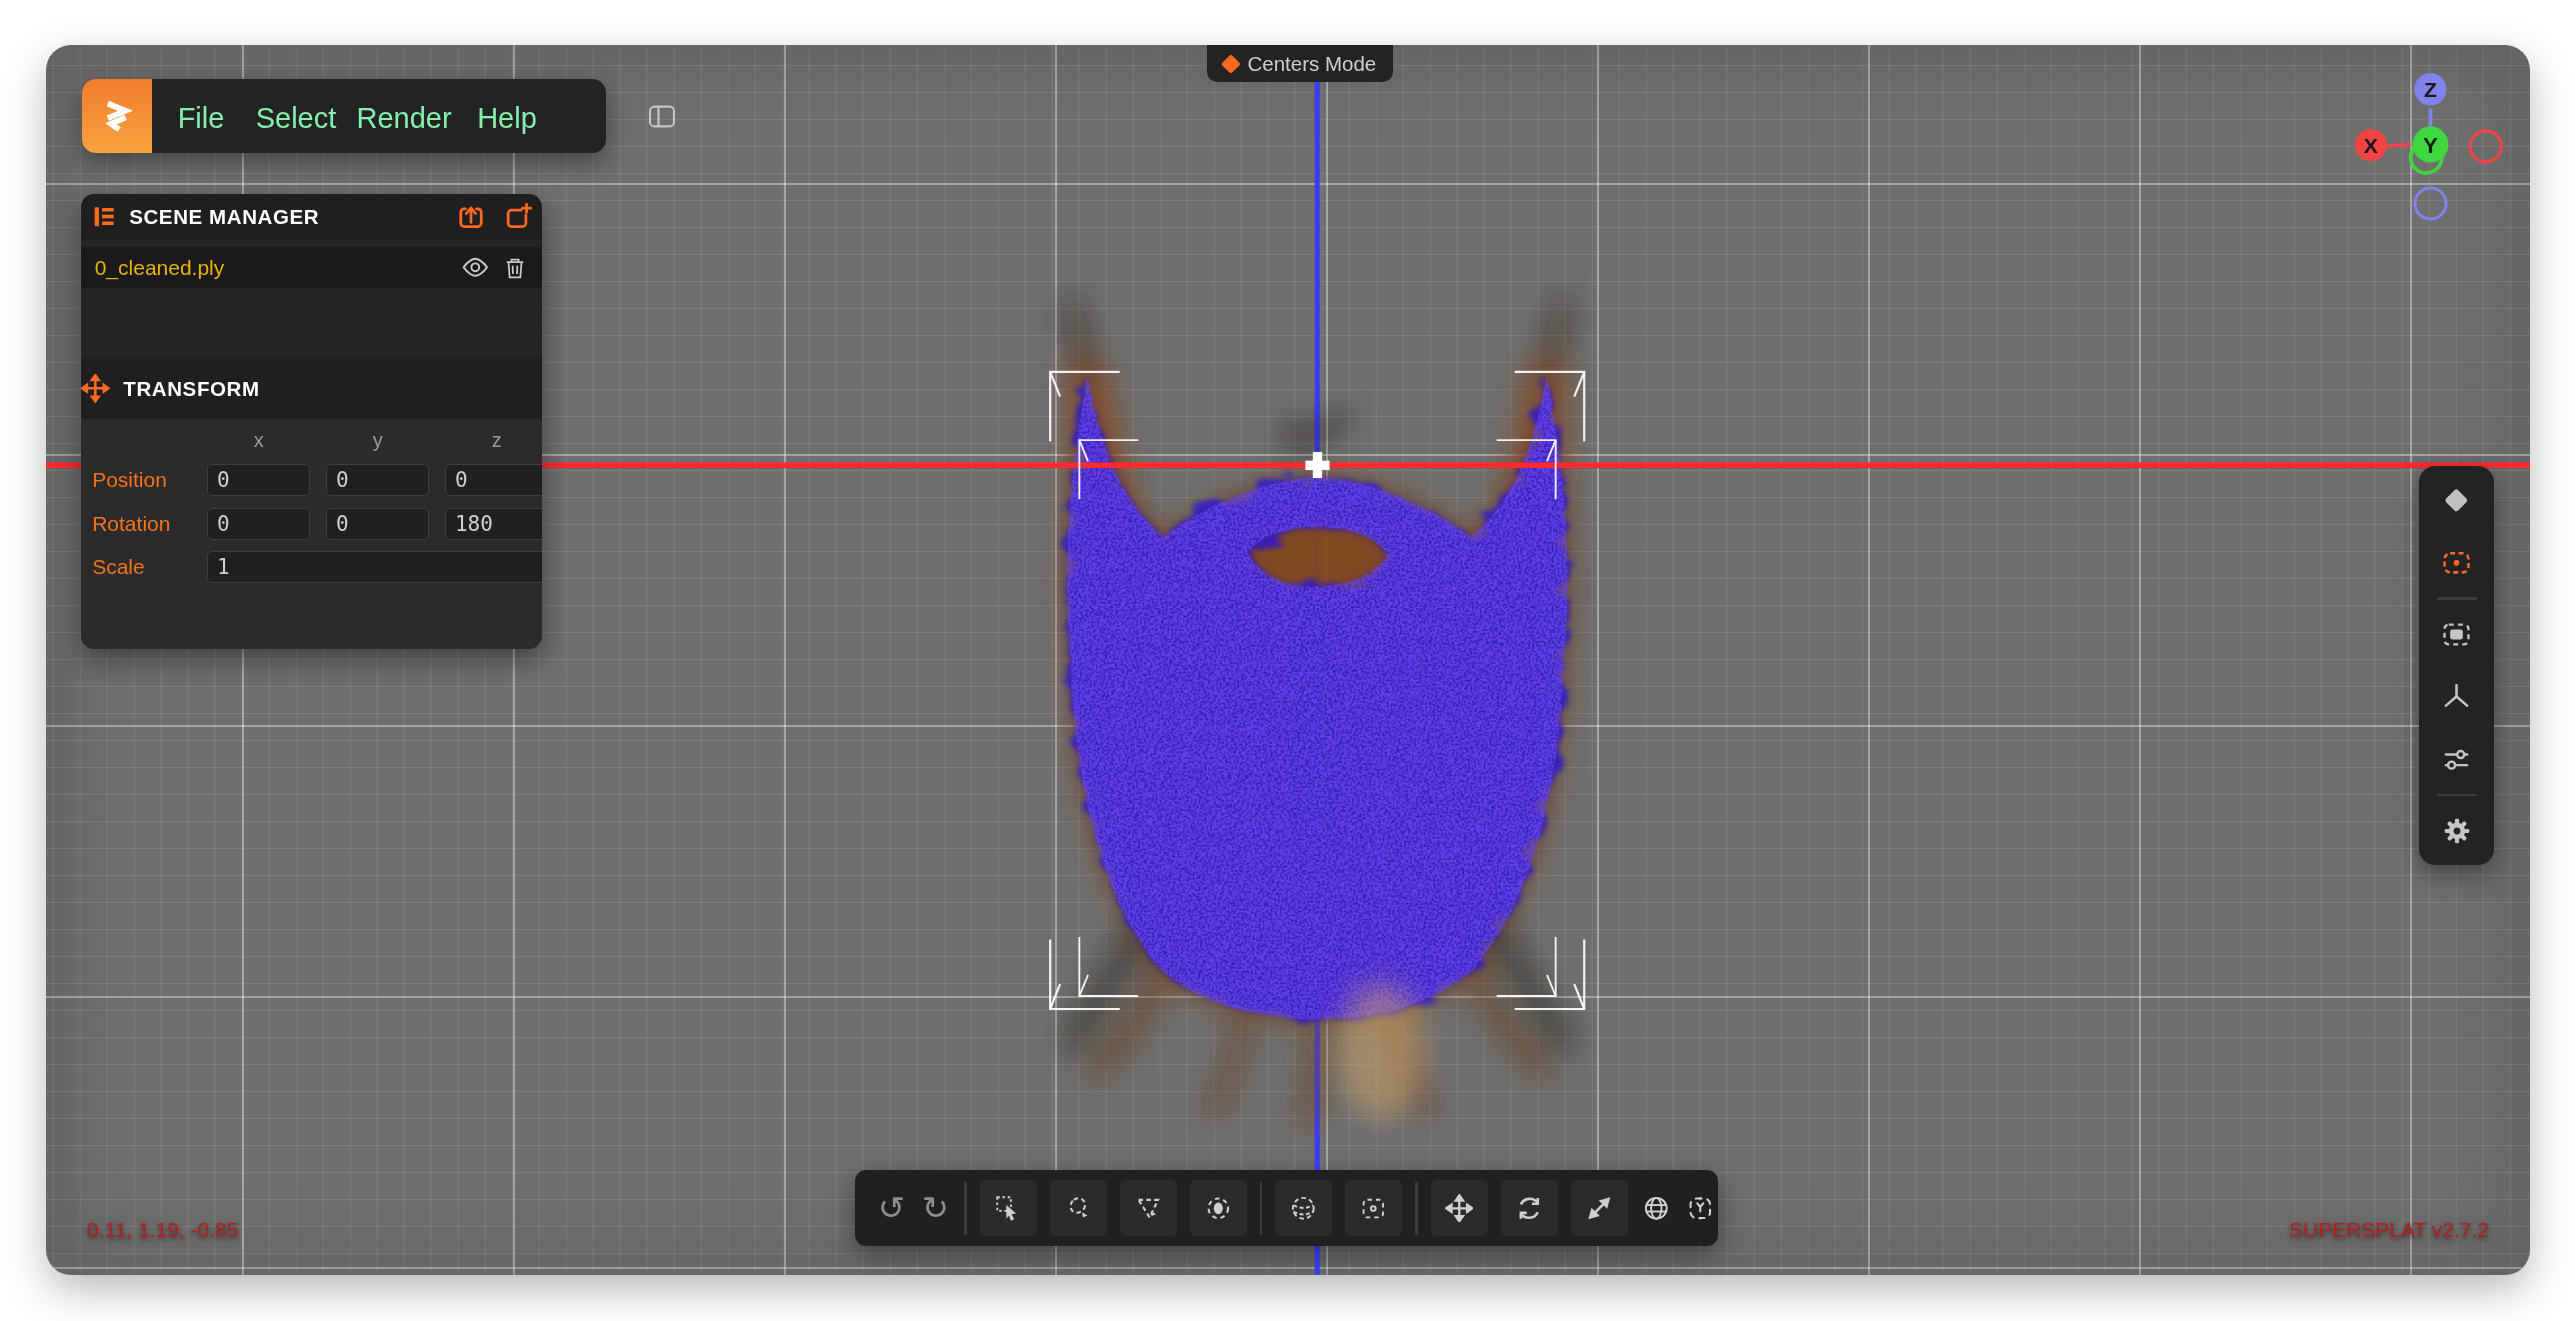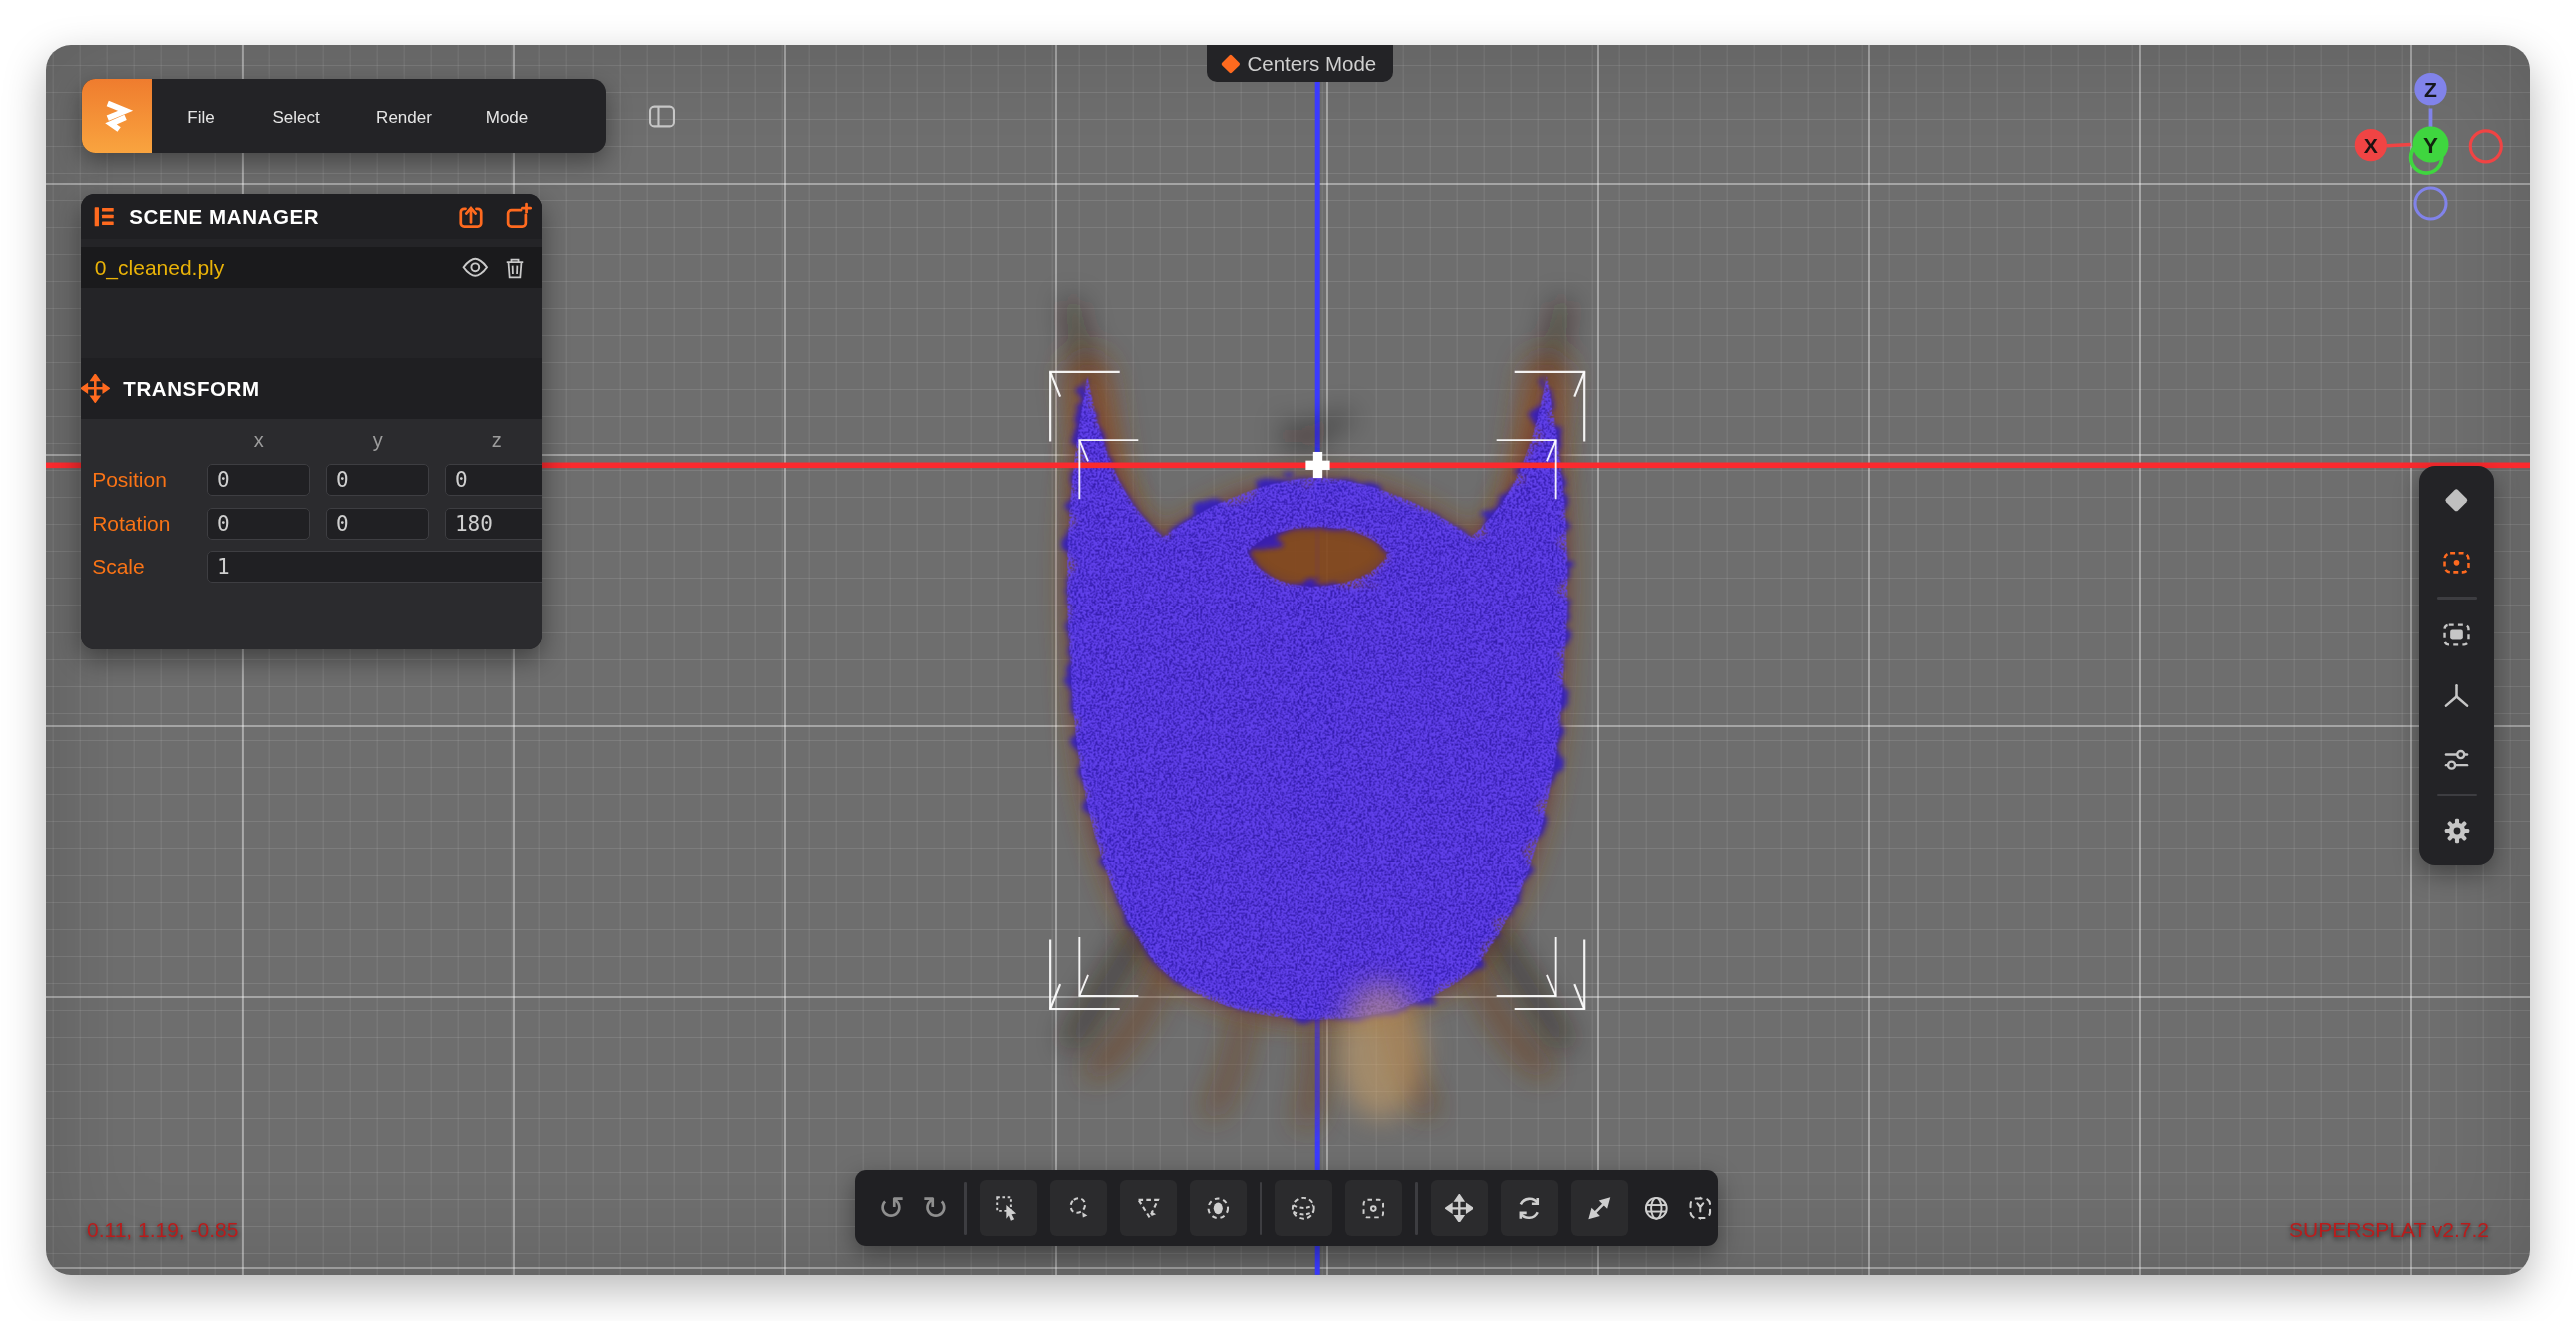--- a/index.html
+++ b/index.html
@@ -33,21 +33,21 @@
   #menubar{position:absolute;left:82px;top:79px;width:524px;height:74px;border-radius:13.7px;}
   #logo{
     position:absolute;left:0;top:0;width:70px;height:74px;
     border-radius:13.7px 0 0 13.7px;
     background:linear-gradient(180deg,#ef7c2e 0%,#f9a43f 100%);
     display:flex;align-items:center;justify-content:center;cursor:pointer;
   }
   .menu-item{
     position:absolute;top:0;height:78px;display:flex;align-items:center;
     transform:translateX(-50%);
-    color:#e5e5e5;font-size:17px;cursor:pointer;
+    color:#86efac;font-size:29px;cursor:pointer;
   }
   #menu-toggle{position:absolute;top:0;height:74px;left:580px;transform:translateX(-50%);display:flex;align-items:center;cursor:pointer;}
 
   
   #mode-badge{
     position:absolute;left:1207px;top:45px;width:186px;height:37px;
     border-radius:0 0 10px 10px;background:#232326;
     display:flex;align-items:center;justify-content:center;gap:10px;
     color:#cfcfcf;font-size:20.5px;text-align:right;
   }
@@ -209,21 +209,21 @@
   <div id="menubar" class="dark-panel">
     <div id="logo">
       <svg class="ic" width="39" height="39" viewBox="0 0 48 48" fill="none" stroke="#ffffff" stroke-width="7">
         <path d="M12 8 L34 17 L12 26"></path>
         <path d="M34 25 L16 33 L26 40"></path>
       </svg>
     </div>
     <span class="menu-item" style="left:119px">File</span>
     <span class="menu-item" style="left:214px">Select</span>
     <span class="menu-item" style="left:322px">Render</span>
-    <span class="menu-item" style="left:425px">Mode</span>
+    <span class="menu-item" style="left:425px">Help</span>
     <span id="menu-toggle">
       <svg class="ic" width="31" height="31" viewBox="0 0 44 44" fill="none" stroke="#c6c6c6" stroke-width="3">
         <rect x="5" y="8" width="34" height="28" rx="6"></rect>
         <line x1="17" y1="8" x2="17" y2="36"></line>
       </svg>
     </span>
   </div>
 
   <div id="mode-badge">
     <span class="diamond"></span>

